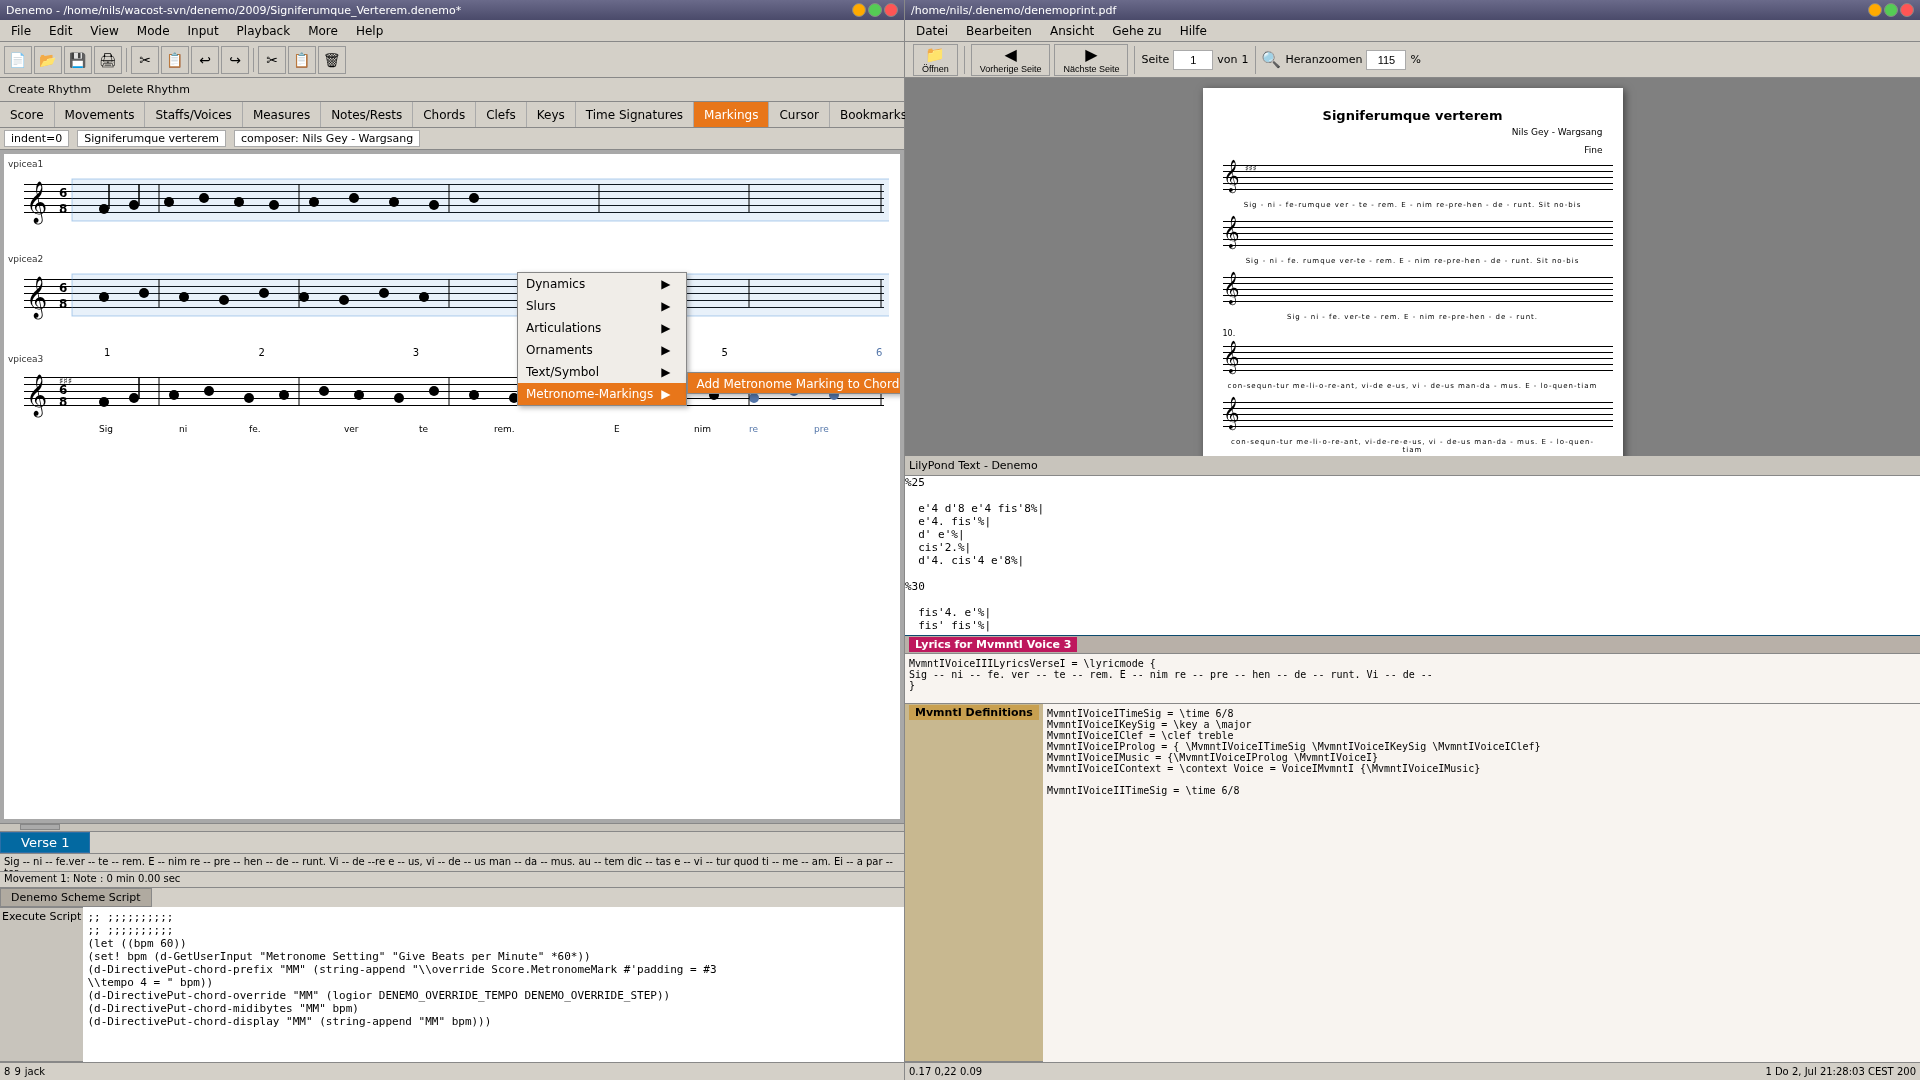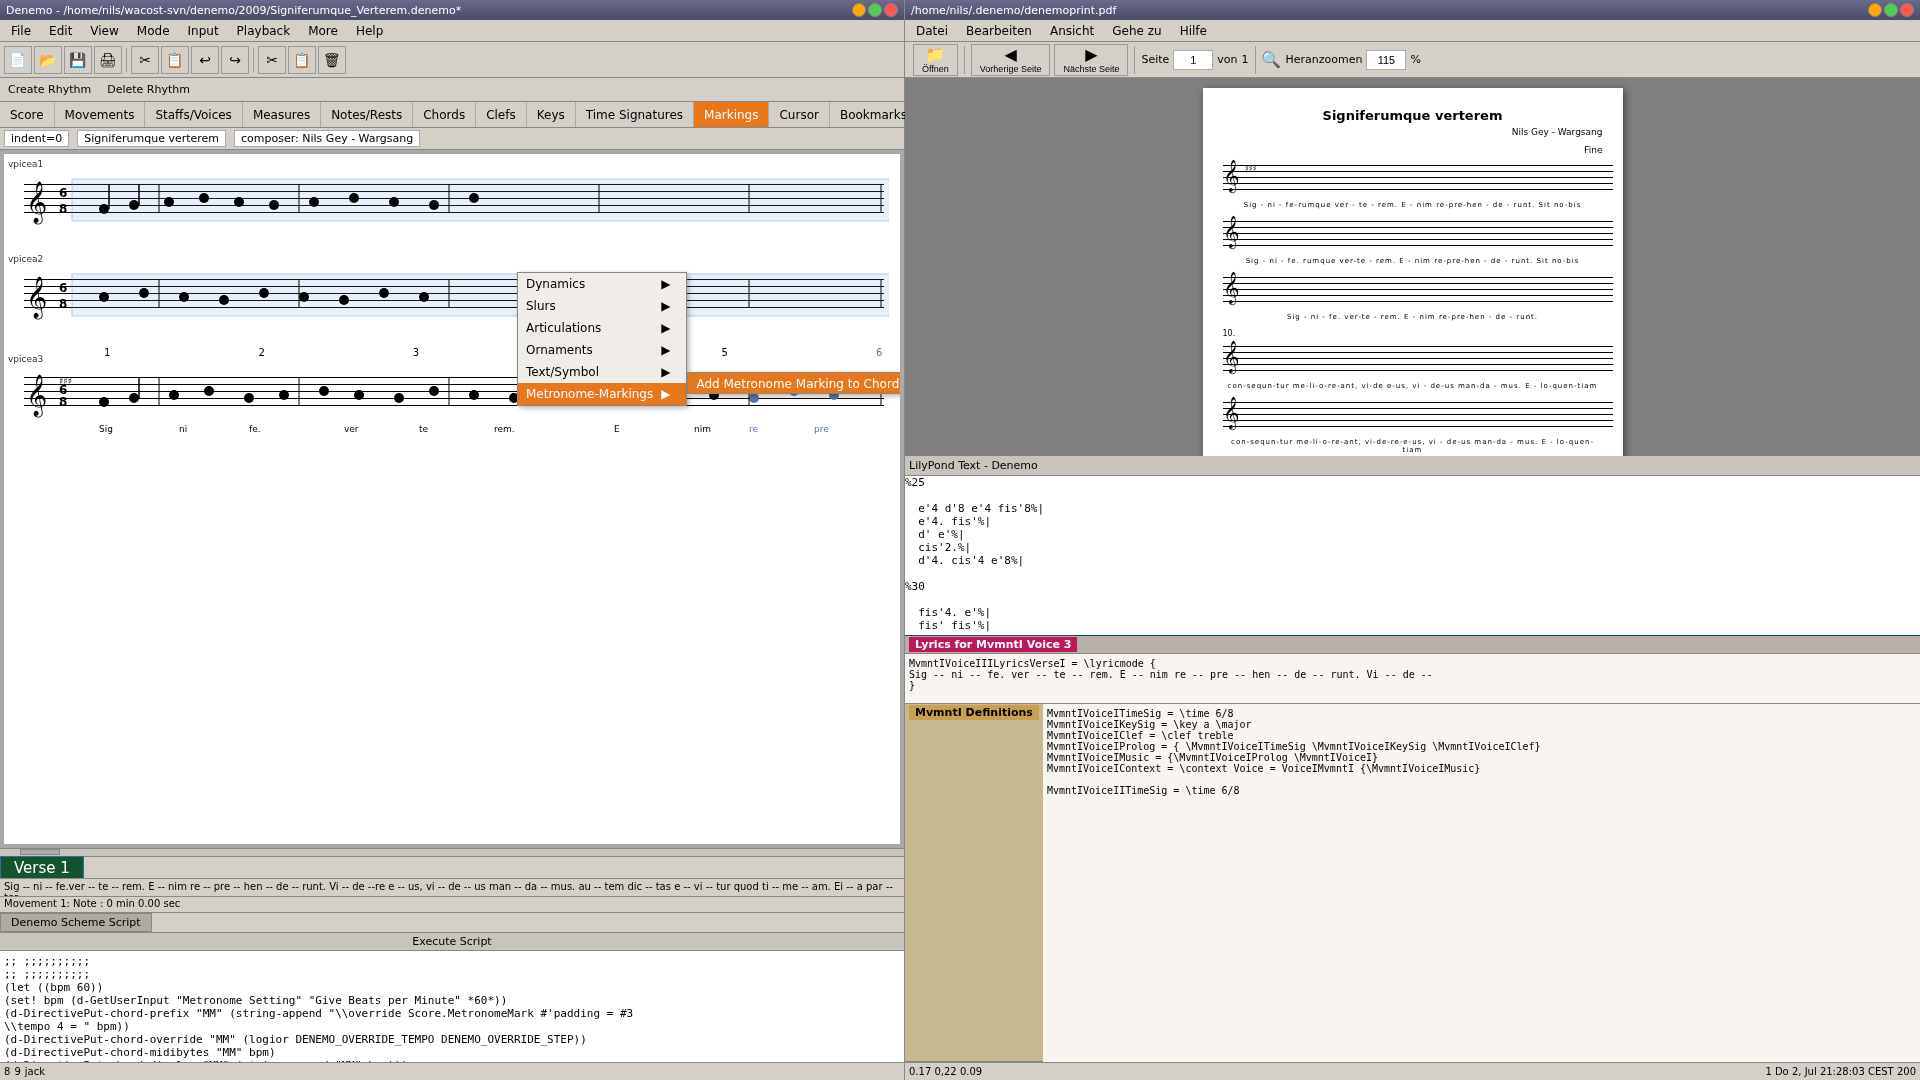--- a/index.html
+++ b/index.html
@@ -154,24 +154,24 @@
 
     
     .score-area {
       flex: 1;
       background: #a8a8a8;
       overflow: hidden;
       position: relative;
     }
 
     .verse-tab {
-      background: #14532d;
+      background: #0369a1;
       color: white;
-      padding: 2px 13px;
-      font-size: 15px;
+      padding: 2px 20px;
+      font-size: 13px;
       border: 1px solid #2a6fa8;
     }
 
     .lyrics-bar {
       background: #d4d0c8;
       border-top: 1px solid #888;
       padding: 2px 4px;
       font-size: 10px;
       height: 18px;
       overflow: hidden;
@@ -597,21 +597,21 @@
     </div>
 
     <div class="movement-bar">
       <span>Movement 1: Note : 0 min 0.00 sec</span>
     </div>
 
     <div class="tab-bar-bottom">
       <div class="bottom-tab">Denemo Scheme Script</div>
     </div>
 
-    <div style="display:flex; flex-direction:column; height:130px;justify-content:center;">
+    <div style="display:flex; flex-direction:row; height:155px;justify-content:center;">
       <div class="execute-bar">Execute Script</div>
       <div class="script-area">
         <div>;; ;;;;;;;;;;</div>
         <div>;; ;;;;;;;;;;</div>
         <div>(let ((bpm 60))</div>
         <div>(set! bpm (d-GetUserInput "Metronome Setting" "Give Beats per Minute" *60*))</div>
         <div>(d-DirectivePut-chord-prefix "MM" (string-append "\\override Score.MetronomeMark #'padding = #3</div>
         <div>\\tempo 4 = " bpm))</div>
         <div>(d-DirectivePut-chord-override "MM" (logior DENEMO_OVERRIDE_TEMPO DENEMO_OVERRIDE_STEP))</div>
         <div>(d-DirectivePut-chord-midibytes "MM" bpm)</div>

